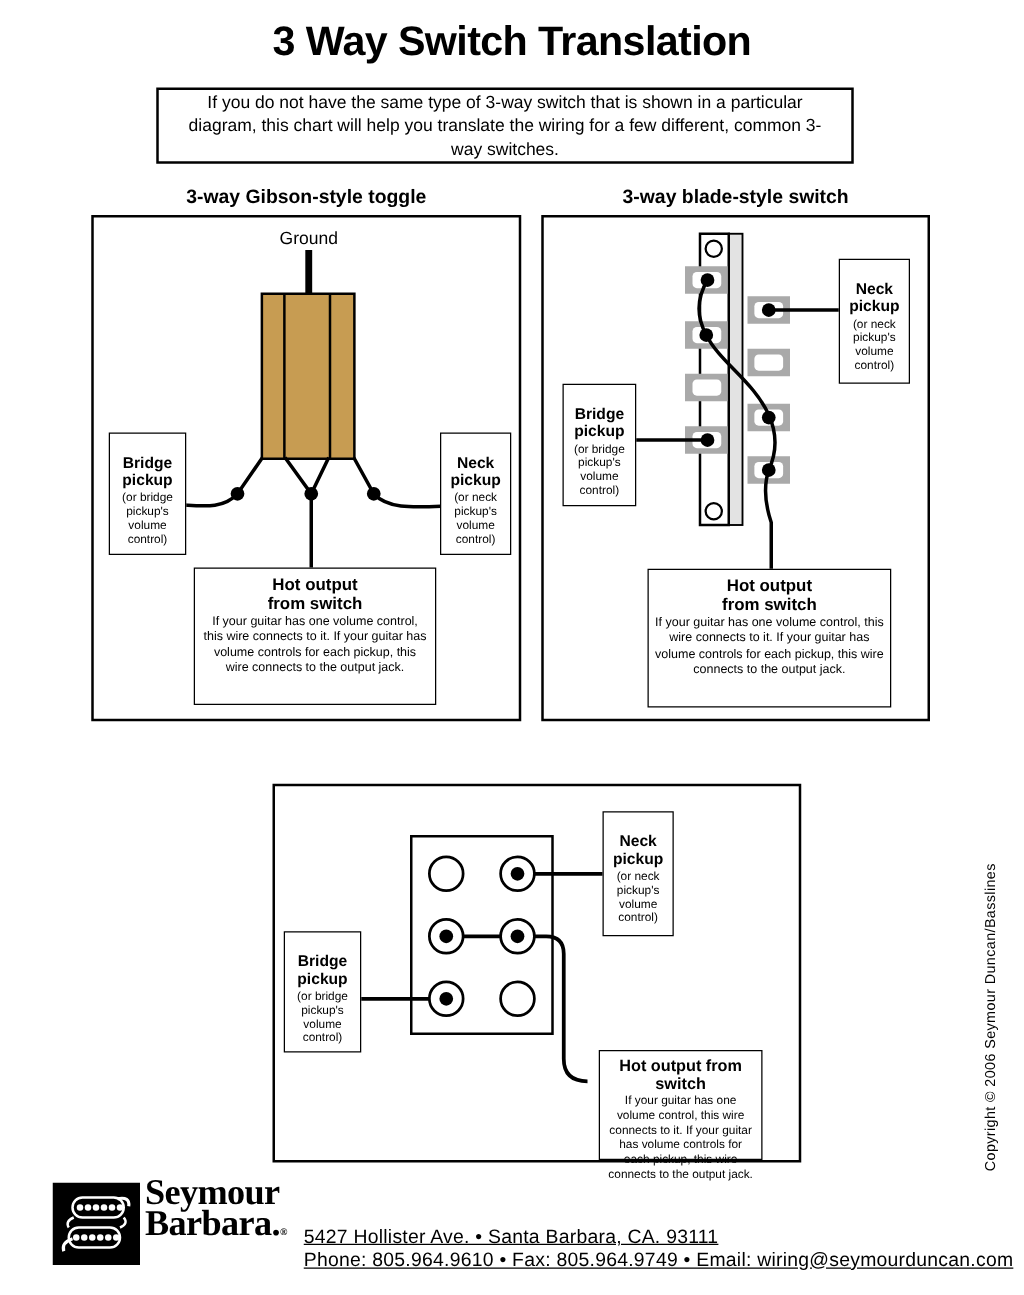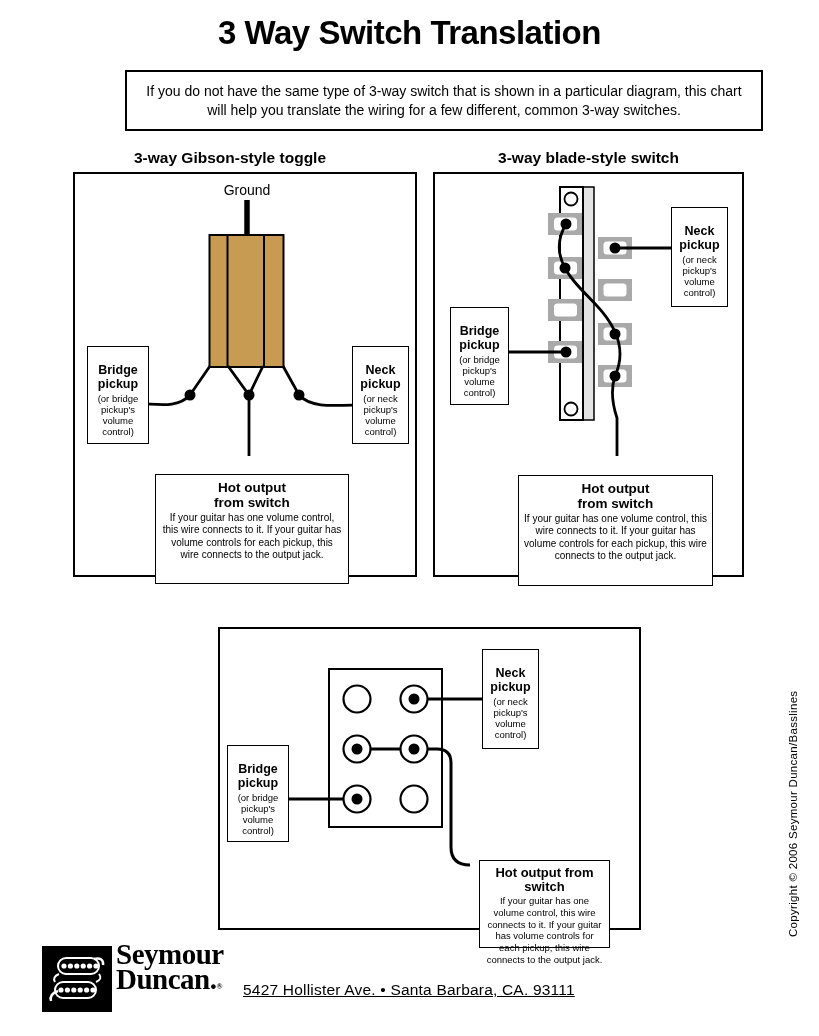--- a/index.html
+++ b/index.html
@@ -2,47 +2,47 @@
 <html><head>
 <meta charset="utf-8">
 <style>
   html,body{margin:0;padding:0;background:#fff;}
   #page{position:relative;width:819px;height:1036px;background:#fff;overflow:hidden;
         font-family:"Liberation Sans",sans-serif;color:#000;}
 
   .page-title{position:absolute;left:0;top:14px;width:819px;text-align:center;
               font-size:33px;font-weight:bold;letter-spacing:-0.5px;}
 
-  .intro-box{position:absolute;left:125px;top:70px;width:638px;height:61px;
+  .intro-box{position:absolute;left:125px;top:70px;width:558px;height:61px;
              box-sizing:border-box;border:2px solid #000;display:flex;
              align-items:center;justify-content:center;text-align:center;
              font-size:14px;line-height:19px;padding:0 12px;}
 
   .panel-heading{position:absolute;text-align:center;font-size:15.5px;font-weight:bold;}
-  #gibson-heading{left:58px;top:149px;width:344px;}
+  #gibson-heading{left:73px;top:149px;width:344px;}
   #blade-heading{left:433px;top:149px;width:311px;}
   #mini-heading{left:218px;top:603px;width:423px;}
 
   .panel{position:absolute;box-sizing:border-box;border:2px solid #000;background:#fff;}
   #gibson-panel{left:73px;top:172px;width:344px;height:405px;}
   #blade-panel{left:433px;top:172px;width:311px;height:405px;}
   #mini-panel{left:218px;top:627px;width:423px;height:303px;}
 
   .panel svg{position:absolute;left:0;top:0;}
 
   .ground-label{position:absolute;left:132px;top:8px;width:80px;text-align:center;
                 font-size:14px;}
 
   .pickup-box{position:absolute;box-sizing:border-box;border:1.5px solid #000;
               background:#fff;text-align:center;padding-top:17px;}
   .pickup-title{font-size:12.5px;line-height:13.5px;font-weight:bold;}
   .pickup-sub{font-size:9.5px;line-height:11px;margin-top:2px;padding:0 2px;}
 
   .hot-box{position:absolute;box-sizing:border-box;border:1.5px solid #000;
-           background:#fff;text-align:center;padding-top:5px;margin-top:20px;}
+           background:#fff;text-align:center;padding-top:5px;}
   .hot-title{font-size:13.5px;line-height:15px;font-weight:bold;}
   .hot-body{font-size:10px;line-height:12.3px;margin-top:2px;padding:0 5px;}
   .hot-box.compact .hot-title{font-size:13px;line-height:14px;}
   .hot-box.compact .hot-body{font-size:9.5px;line-height:11.8px;margin-top:1px;}
 
   
   #g-bridge{left:12px;top:172px;width:62px;height:98px;}
   #g-neck{left:277px;top:172px;width:57px;height:98px;}
   #g-hot{left:80px;top:280px;width:194px;height:110px;}
   
@@ -219,21 +219,22 @@
         <circle cx="38.2" cy="44" r="2.6"></circle>
           <circle cx="44.6" cy="44" r="2.6"></circle>
           <circle cx="51" cy="44" r="2.6"></circle>
       </g>
       <path d="M17,28 Q10,31 13,36" fill="none" stroke="#fff" stroke-width="2"></path>
       <path d="M54,36 Q61,33 57,28" fill="none" stroke="#fff" stroke-width="2"></path>
     </svg>
   </div>
   <div class="brand">
     <div>Seymour</div>
-    <div><span>Duncan.</span><sup class="reg">®</sup></div>
+    <div><span>Barbara.</span><sup class="reg">®</sup></div>
   </div>
   <div class="address-block">
     <div>5427 Hollister Ave.  •  Santa Barbara, CA. 93111</div>
+    <div>Phone: 805.964.9610  •  Fax: 805.964.9749  •  Email: wiring@seymourduncan.com</div>
   </div>
 
   <div class="copyright">Copyright © 2006 Seymour Duncan/Basslines</div>
 
 </div>
 
 </body></html>

